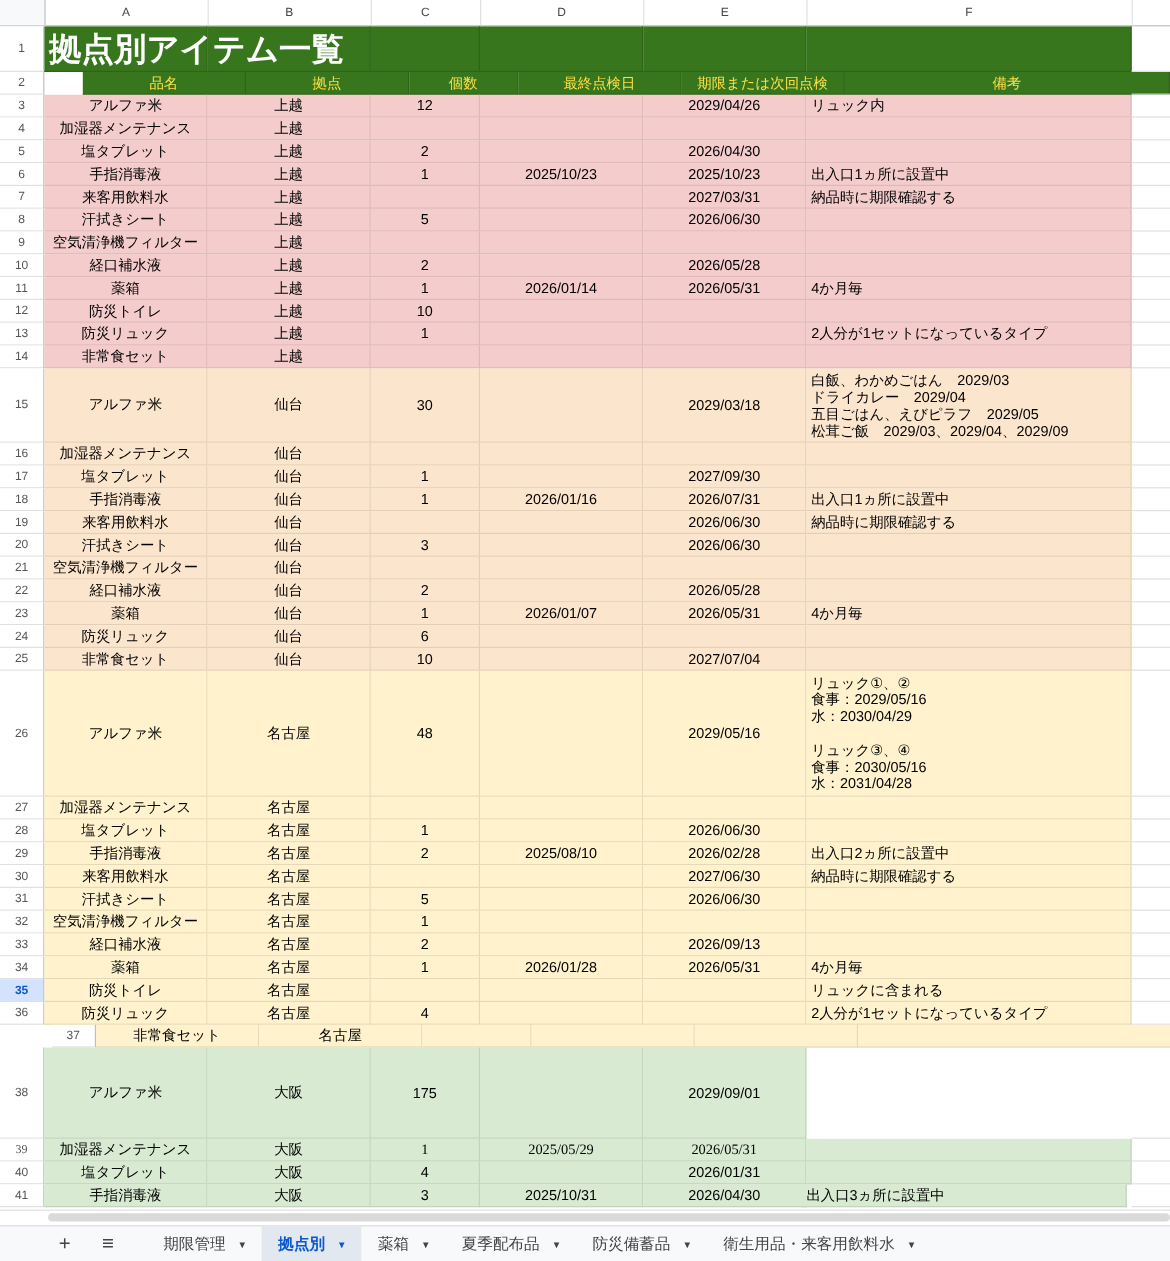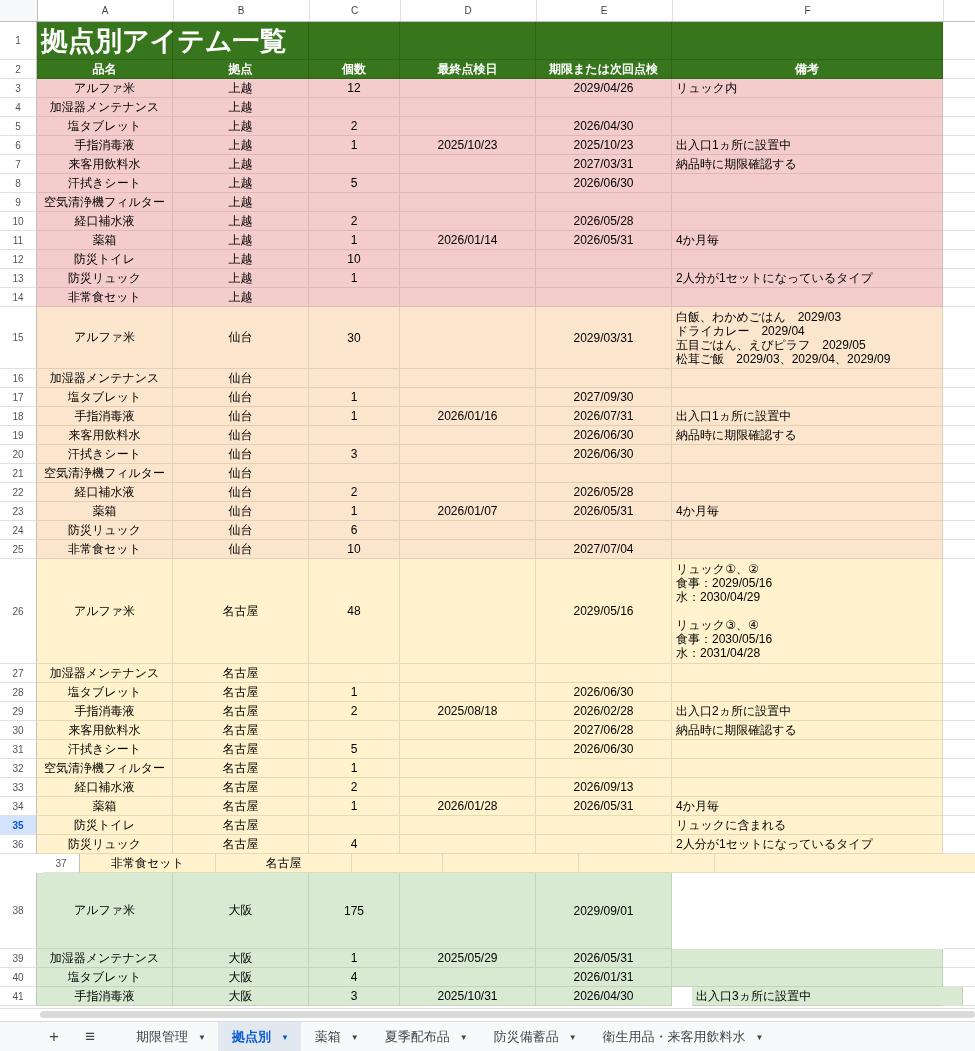--- a/index.html
+++ b/index.html
@@ -15,21 +15,21 @@
   .c { position:absolute; top:0; height:100%; box-sizing:border-box; font-size:12px; display:flex; align-items:center; overflow:hidden; white-space:nowrap; }
   .c.ctr { justify-content:center; text-align:center; }
   .c.left { justify-content:flex-start; padding-left:4px; }
   .c.note { white-space:pre; line-height:14px; }
   .g-joetsu .c { background:#f4cccc; border-right:1px solid #dcb8b8; border-bottom:1px solid #dcb8b8; }
   .g-sendai .c { background:#fce5cd; border-right:1px solid #e3cfb8; border-bottom:1px solid #e3cfb8; }
   .g-nagoya .c { background:#fff2cc; border-right:1px solid #e5d9b7; border-bottom:1px solid #e5d9b7; }
   .g-osaka .c { background:#d9ead3; border-right:1px solid #c3d3bd; border-bottom:1px solid #c3d3bd; }
   .title-row .c { background:#38761d; border-right:1px solid #2f6418; border-bottom:1px solid #2f6418; }
   .title-text { position:absolute; left:41px; top:22px; height:38px; line-height:38px; color:#fff; font-size:27px; font-weight:bold; z-index:2; white-space:nowrap; }
-  .hdr-row .c { background:#38761d; color:#ffffff; font-weight:bold; font-size:12px; border-right:1px solid #2f6418; border-bottom:1px solid #2f6418; }
+  .hdr-row .c { background:#38761d; color:#fde047; font-weight:normal; font-size:12px; border-right:1px solid #2f6418; border-bottom:1px solid #2f6418;margin-left:32px; }
   .rightpad { position:absolute; left:943px; top:0; width:32px; height:100%; border-bottom:1px solid #e0e0e0; box-sizing:border-box; }
   .hscroll { position:absolute; left:0; top:1008px; width:975px; height:12px; background:#fff; border-top:1px solid #e0e0e0; }
   .hscroll .thumb { position:absolute; left:40px; top:2px; width:935px; height:7px; background:#dadada; border-radius:4px; }
   .tabbar { position:absolute; left:0; top:1021px; width:975px; height:30px; background:#f8f9fa; border-top:1px solid #dadce0; display:flex; align-items:center; font-size:13px; color:#444; }
   .tb-icon { width:36px; text-align:center; font-size:17px; color:#444; cursor:pointer; }
   .tab { height:30px; display:flex; align-items:center; padding:0 12px 0 14px; cursor:pointer; white-space:nowrap; }
   .tab .arrow { font-size:8px; margin-left:10px; color:#444; }
   .tab.active { background:#e1e8f0; color:#0b57d0; font-weight:bold; }
   .tab.active .arrow { color:#0b57d0; }
 </style>
@@ -189,21 +189,21 @@
         <div class="c ctr" style="left: 536px; width: 136px;"></div>
         <div class="c left note" style="left: 672px; width: 271px;"></div>
         <div class="rightpad"></div>
       </div>
       <div class="row g-sendai" style="top: 285px; height: 62px;">
         <div class="rn">15</div>
         <div class="c ctr" style="left: 37px; width: 136px;">アルファ米</div>
         <div class="c ctr" style="left: 173px; width: 136px;">仙台</div>
         <div class="c ctr" style="left: 309px; width: 91px;">30</div>
         <div class="c ctr" style="left: 400px; width: 136px;"></div>
-        <div class="c ctr" style="left: 536px; width: 136px;">2029/03/31</div>
+        <div class="c ctr" style="left: 536px; width: 136px;">2029/03/18</div>
         <div class="c left note" style="left: 672px; width: 271px;">白飯、わかめごはん　2029/03
 ドライカレー　2029/04
 五目ごはん、えびピラフ　2029/05
 松茸ご飯　2029/03、2029/04、2029/09</div>
         <div class="rightpad"></div>
       </div>
       <div class="row g-sendai" style="top: 347px; height: 19px;">
         <div class="rn">16</div>
         <div class="c ctr" style="left: 37px; width: 136px;">加湿器メンテナンス</div>
         <div class="c ctr" style="left: 173px; width: 136px;">仙台</div>
@@ -337,32 +337,32 @@
         <div class="c ctr" style="left: 400px; width: 136px;"></div>
         <div class="c ctr" style="left: 536px; width: 136px;">2026/06/30</div>
         <div class="c left note" style="left: 672px; width: 271px;"></div>
         <div class="rightpad"></div>
       </div>
       <div class="row g-nagoya" style="top: 680px; height: 19px;">
         <div class="rn">29</div>
         <div class="c ctr" style="left: 37px; width: 136px;">手指消毒液</div>
         <div class="c ctr" style="left: 173px; width: 136px;">名古屋</div>
         <div class="c ctr" style="left: 309px; width: 91px;">2</div>
-        <div class="c ctr" style="left: 400px; width: 136px;">2025/08/18</div>
+        <div class="c ctr" style="left: 400px; width: 136px;">2025/08/10</div>
         <div class="c ctr" style="left: 536px; width: 136px;">2026/02/28</div>
         <div class="c left note" style="left: 672px; width: 271px;">出入口2ヵ所に設置中</div>
         <div class="rightpad"></div>
       </div>
       <div class="row g-nagoya" style="top: 699px; height: 19px;">
         <div class="rn">30</div>
         <div class="c ctr" style="left: 37px; width: 136px;">来客用飲料水</div>
         <div class="c ctr" style="left: 173px; width: 136px;">名古屋</div>
         <div class="c ctr" style="left: 309px; width: 91px;"></div>
         <div class="c ctr" style="left: 400px; width: 136px;"></div>
-        <div class="c ctr" style="left: 536px; width: 136px;">2027/06/28</div>
+        <div class="c ctr" style="left: 536px; width: 136px;">2027/06/30</div>
         <div class="c left note" style="left: 672px; width: 271px;">納品時に期限確認する</div>
         <div class="rightpad"></div>
       </div>
       <div class="row g-nagoya" style="top: 718px; height: 19px;">
         <div class="rn">31</div>
         <div class="c ctr" style="left: 37px; width: 136px;">汗拭きシート</div>
         <div class="c ctr" style="left: 173px; width: 136px;">名古屋</div>
         <div class="c ctr" style="left: 309px; width: 91px;">5</div>
         <div class="c ctr" style="left: 400px; width: 136px;"></div>
         <div class="c ctr" style="left: 536px; width: 136px;">2026/06/30</div>
@@ -431,21 +431,21 @@
       </div>
       <div class="row g-osaka" style="top: 851px; height: 76px;">
         <div class="rn">38</div>
         <div class="c ctr" style="left: 37px; width: 136px;">アルファ米</div>
         <div class="c ctr" style="left: 173px; width: 136px;">大阪</div>
         <div class="c ctr" style="left: 309px; width: 91px;">175</div>
         <div class="c ctr" style="left: 400px; width: 136px;"></div>
         <div class="c ctr" style="left: 536px; width: 136px;">2029/09/01</div>
         <div class="rightpad"></div>
       </div>
-      <div class="row g-osaka" style="top: 927px; height: 19px;">
+      <div class="row g-osaka" style="top: 927px; height: 19px; font-family: Liberation Serif, serif;">
         <div class="rn">39</div>
         <div class="c ctr" style="left: 37px; width: 136px;">加湿器メンテナンス</div>
         <div class="c ctr" style="left: 173px; width: 136px;">大阪</div>
         <div class="c ctr" style="left: 309px; width: 91px;">1</div>
         <div class="c ctr" style="left: 400px; width: 136px;">2025/05/29</div>
         <div class="c ctr" style="left: 536px; width: 136px;">2026/05/31</div>
         <div class="c left note" style="left: 672px; width: 271px;"></div>
         <div class="rightpad"></div>
       </div>
       <div class="row g-osaka" style="top: 946px; height: 19px;">
@@ -458,21 +458,21 @@
         <div class="c left note" style="left: 672px; width: 271px;"></div>
         <div class="rightpad"></div>
       </div>
       <div class="row g-osaka" style="top: 965px; height: 19px;">
         <div class="rn">41</div>
         <div class="c ctr" style="left: 37px; width: 136px;">手指消毒液</div>
         <div class="c ctr" style="left: 173px; width: 136px;">大阪</div>
         <div class="c ctr" style="left: 309px; width: 91px;">3</div>
         <div class="c ctr" style="left: 400px; width: 136px;">2025/10/31</div>
         <div class="c ctr" style="left: 536px; width: 136px;">2026/04/30</div>
-        <div class="c left note" style="left: 692px; width: 271px;">出入口3ヵ所に設置中</div>
+        <div class="c left note" style="left: 668px; width: 271px;">出入口3ヵ所に設置中</div>
         <div class="rightpad"></div>
       </div>
     </div>
 </div>
 
 <div class="hscroll">
   <div class="thumb"></div>
 </div>
 
 <div class="tabbar">

